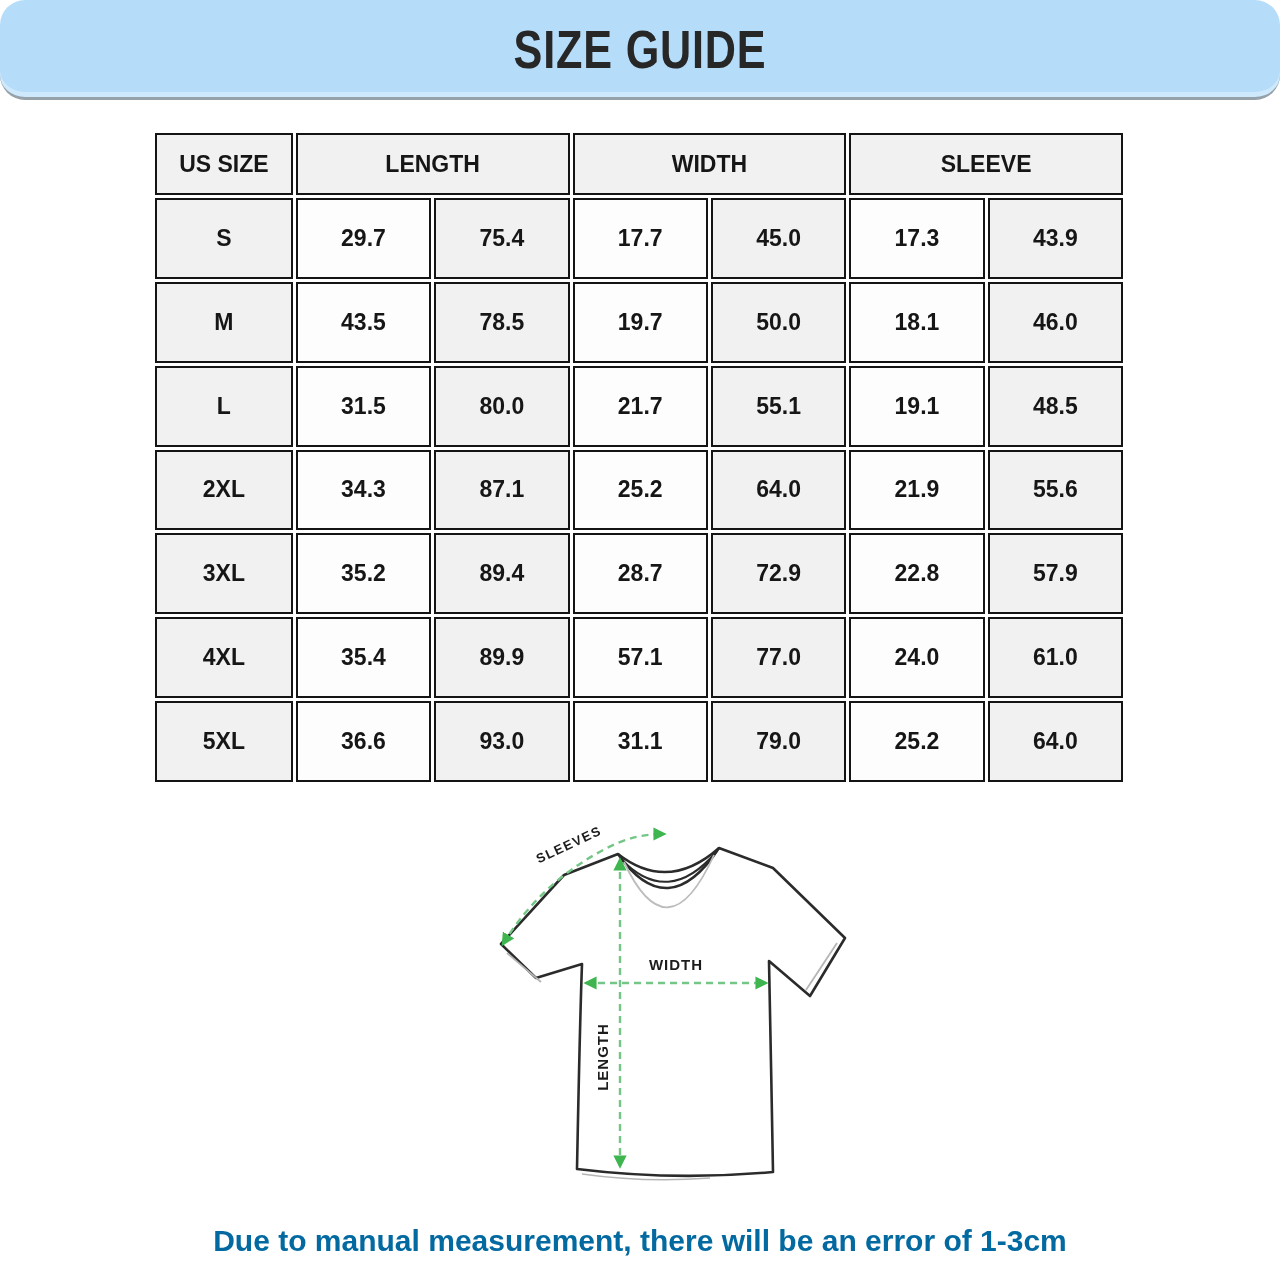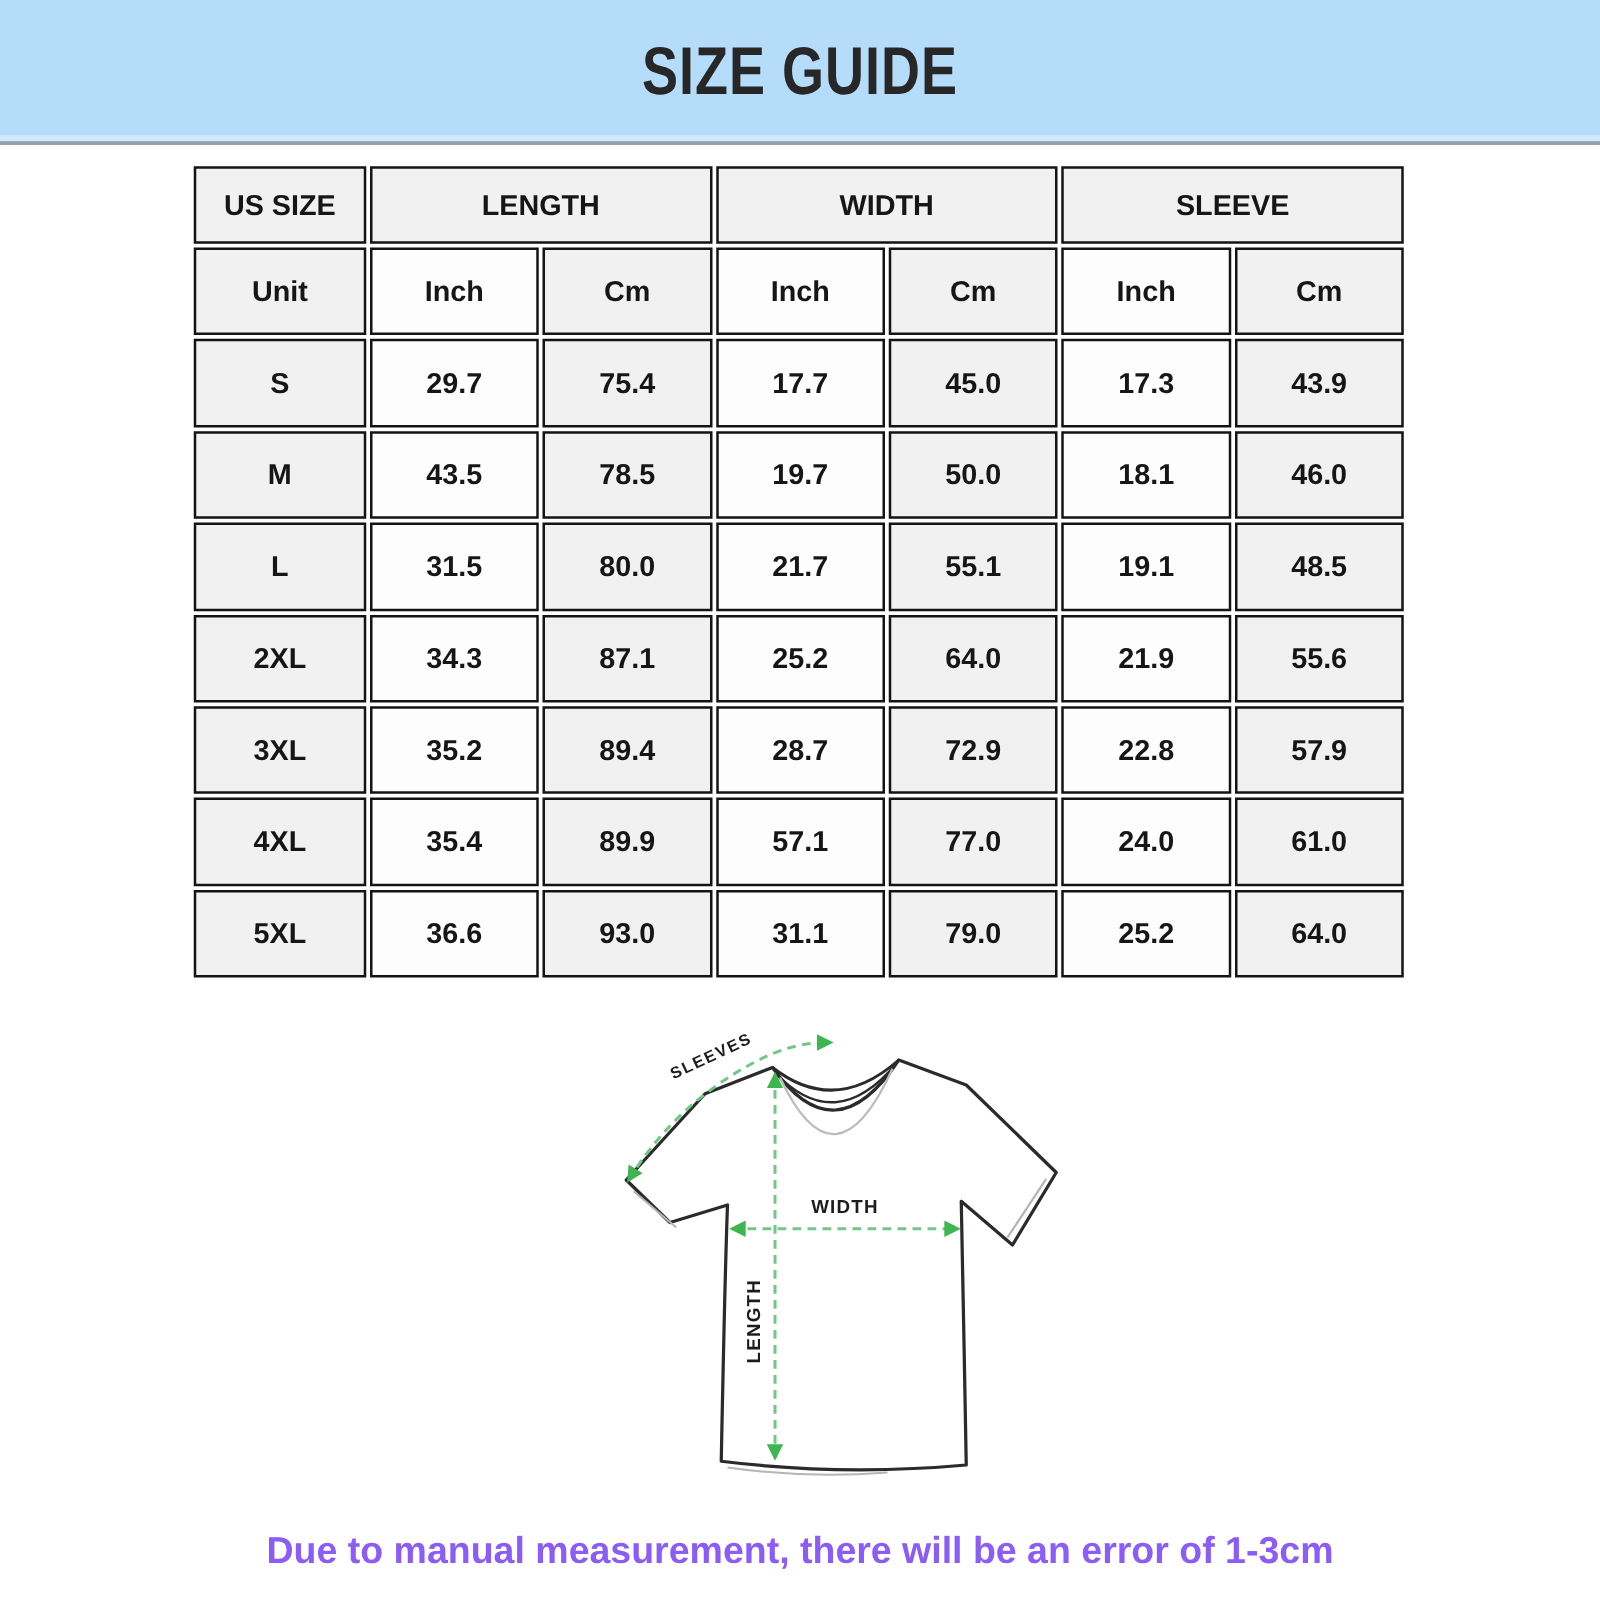--- a/index.html
+++ b/index.html
@@ -1,45 +1,45 @@
 <!DOCTYPE html>
 <html><head>
 <meta charset="utf-8">
 <style>
   * { margin:0; padding:0; box-sizing:border-box; }
   html,body { width:1280px; height:1280px; background:#ffffff; overflow:hidden;
               font-family:"Liberation Sans", sans-serif; }
   .page { position:relative; width:1280px; height:1280px; background:#ffffff; }
 
   
-  .banner { position:absolute; left:0; top:0; width:1280px; height:116px;
+  .banner { position:absolute; left:0; top:0; width:1280px; height:100px;
             background:#b5ddfa; border-bottom:3px solid #96a1a8;
             box-shadow: inset 0 -5px 0 #cfe9fc;
-            display:flex; align-items:center; justify-content:center; }
+            display:flex; align-items:center; justify-content:center;border-radius:25px; }
   .banner h1 { font-size:54px; font-weight:900; color:#272727; letter-spacing:1px;
                transform:scaleX(0.80); white-space:nowrap; }
 
   
   .tbl-wrap { position:absolute; left:152px; top:130px; width:974px; height:655px; }
   table.size { width:974px; height:655px; table-layout:fixed;
                border-collapse:separate; border-spacing:3px; }
   table.size th, table.size td {
       border:2px solid #141414; text-align:center; vertical-align:middle;
       font-size:23px; font-weight:700; color:#161616; padding:0; }
   .cell-g { background:#f1f1f1; }
   .cell-w { background:#fdfdfd; }
   tr.hdr th { height:62px;margin-left:28px; }
 
   
   .shirt { position:absolute; left:470px; top:818px; width:440px; height:412px; }
   .shirt text { font-family:"Liberation Sans", sans-serif; font-weight:700; fill:#1c1c1c; }
 
   
   .footnote { position:absolute; left:0; top:1224px; width:1280px; text-align:center;
-              font-size:30px; font-weight:700; color:#8b5cf6; }
+              font-size:30px; font-weight:700; color:#0369a1; }
 </style>
 </head>
 <body>
 
 <div class="page">
 
   <div class="banner">
     <h1>SIZE GUIDE</h1>
   </div>
 
@@ -53,29 +53,20 @@
           <col style="width:14.25%">
           <col style="width:14.25%">
           <col style="width:14.25%">
       </colgroup>
       <tbody>
           <tr class="hdr">
         <th class="cell-g">US SIZE</th>
         <th class="cell-g" colspan="2">LENGTH</th>
         <th class="cell-g" colspan="2">WIDTH</th>
         <th class="cell-g" colspan="2">SLEEVE</th>
-      </tr>
-      <tr>
-        <td class="cell-g">Unit</td>
-        <td class="cell-w">Inch</td>
-        <td class="cell-g">Cm</td>
-        <td class="cell-w">Inch</td>
-        <td class="cell-g">Cm</td>
-        <td class="cell-w">Inch</td>
-        <td class="cell-g">Cm</td>
       </tr>
       <tr>
         <td class="cell-g">S</td>
         <td class="cell-w">29.7</td>
         <td class="cell-g">75.4</td>
         <td class="cell-w">17.7</td>
         <td class="cell-g">45.0</td>
         <td class="cell-w">17.3</td>
         <td class="cell-g">43.9</td>
       </tr>

